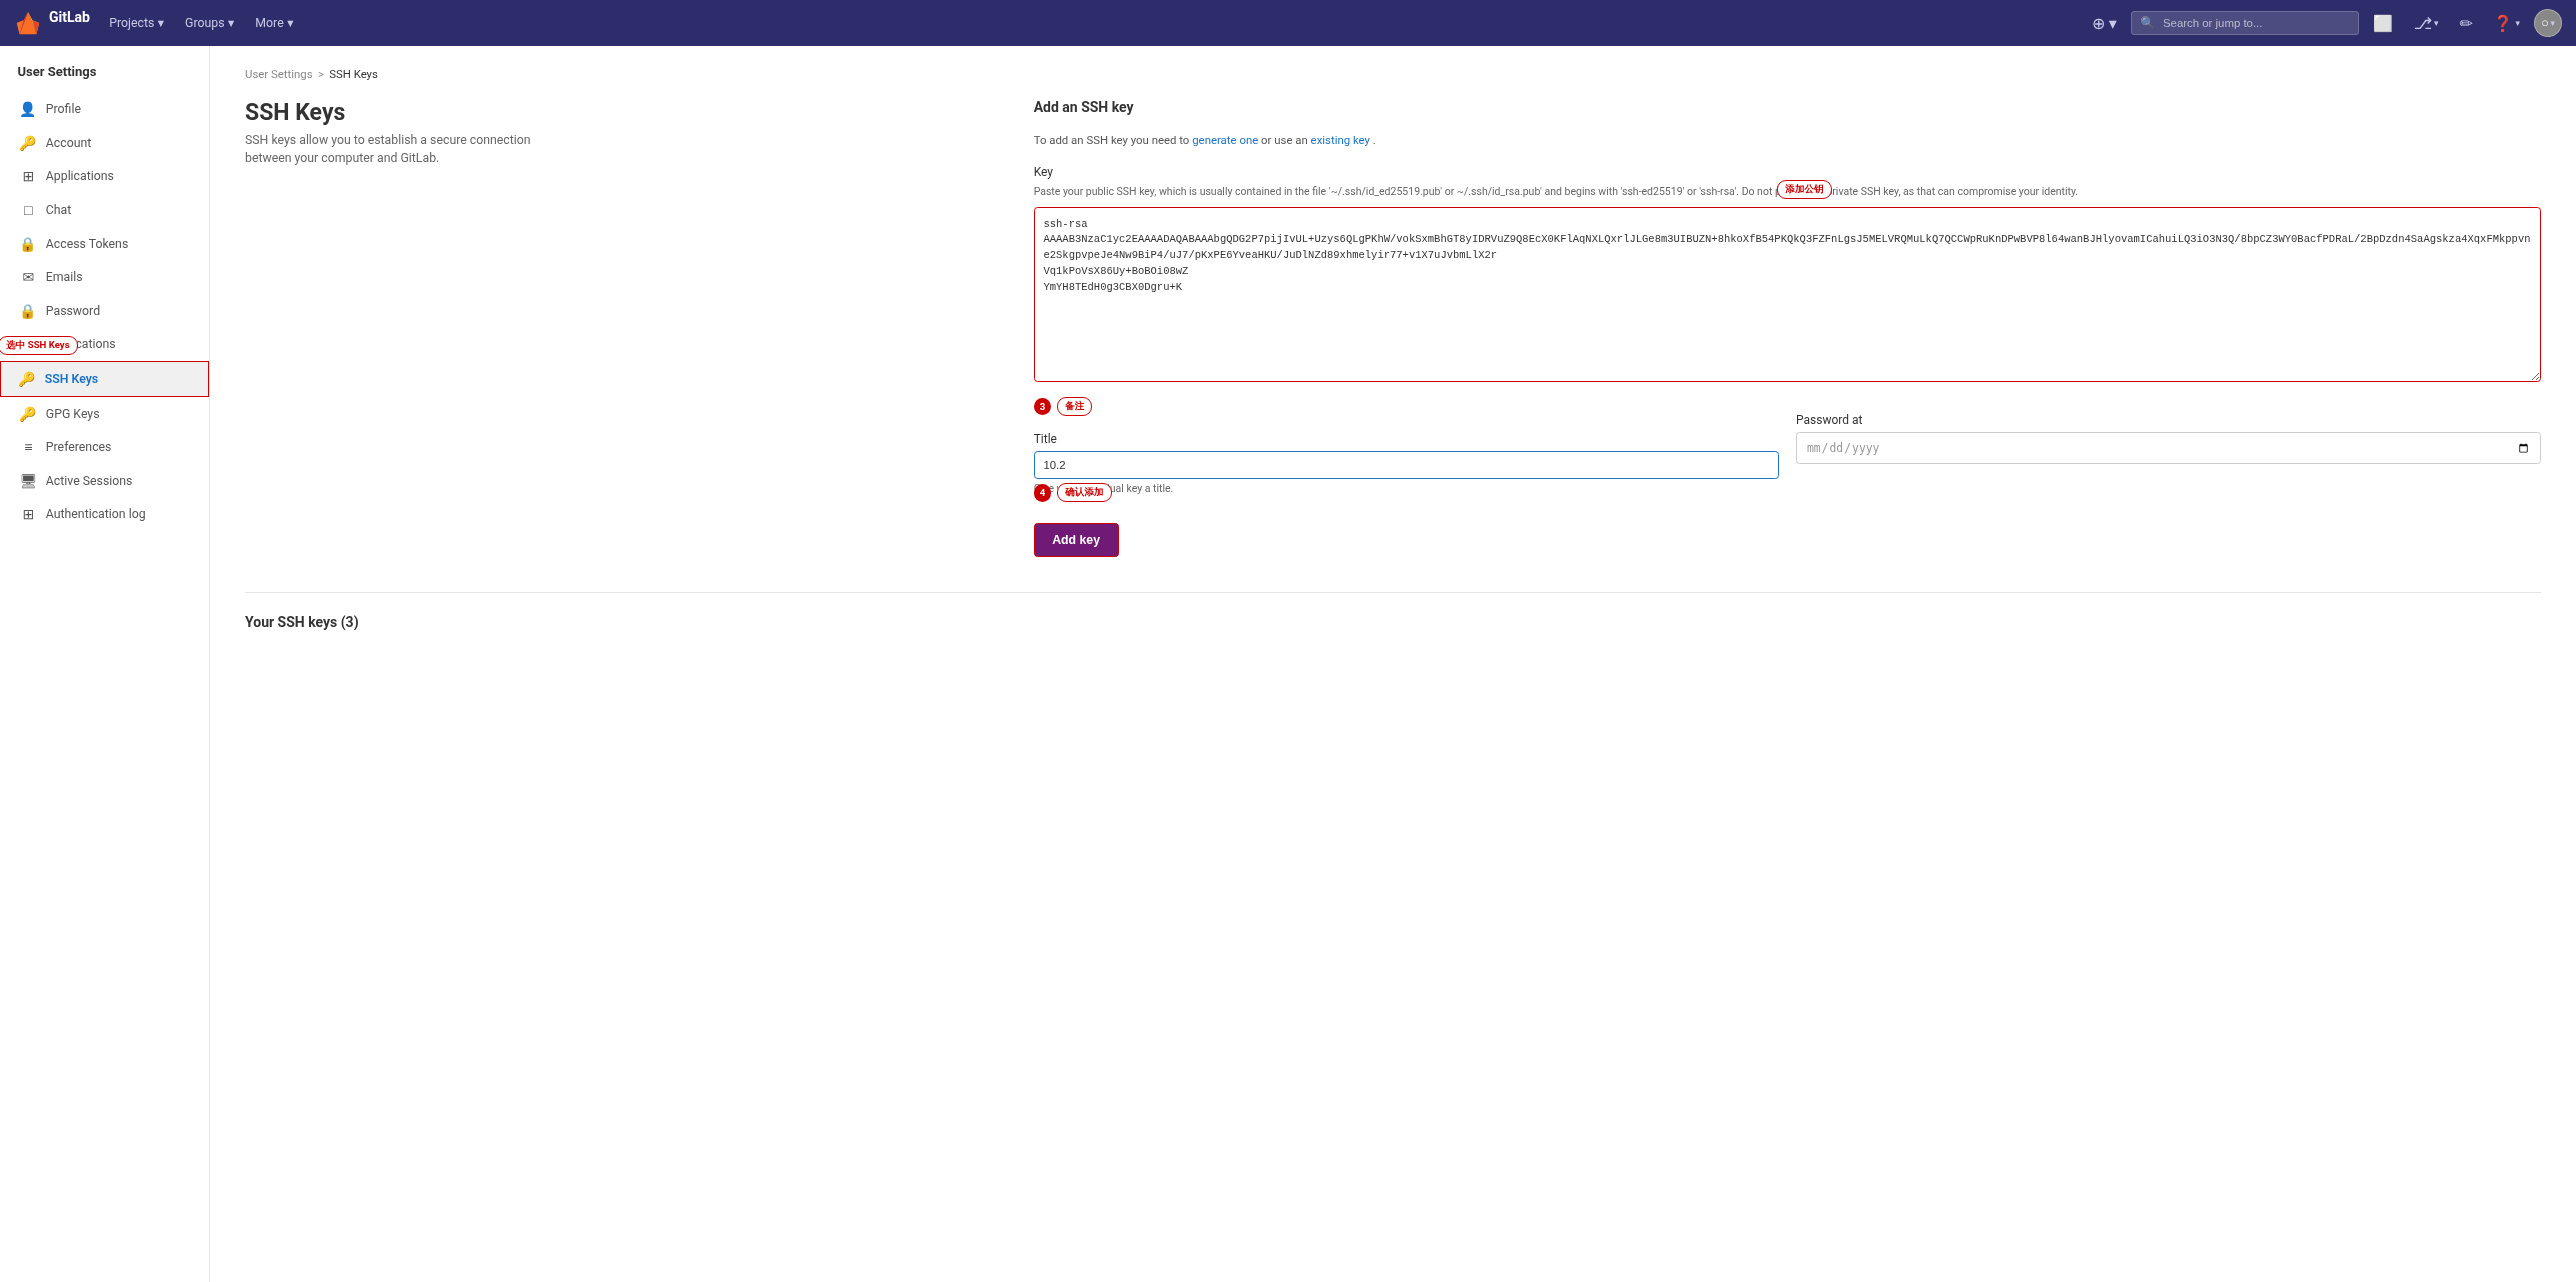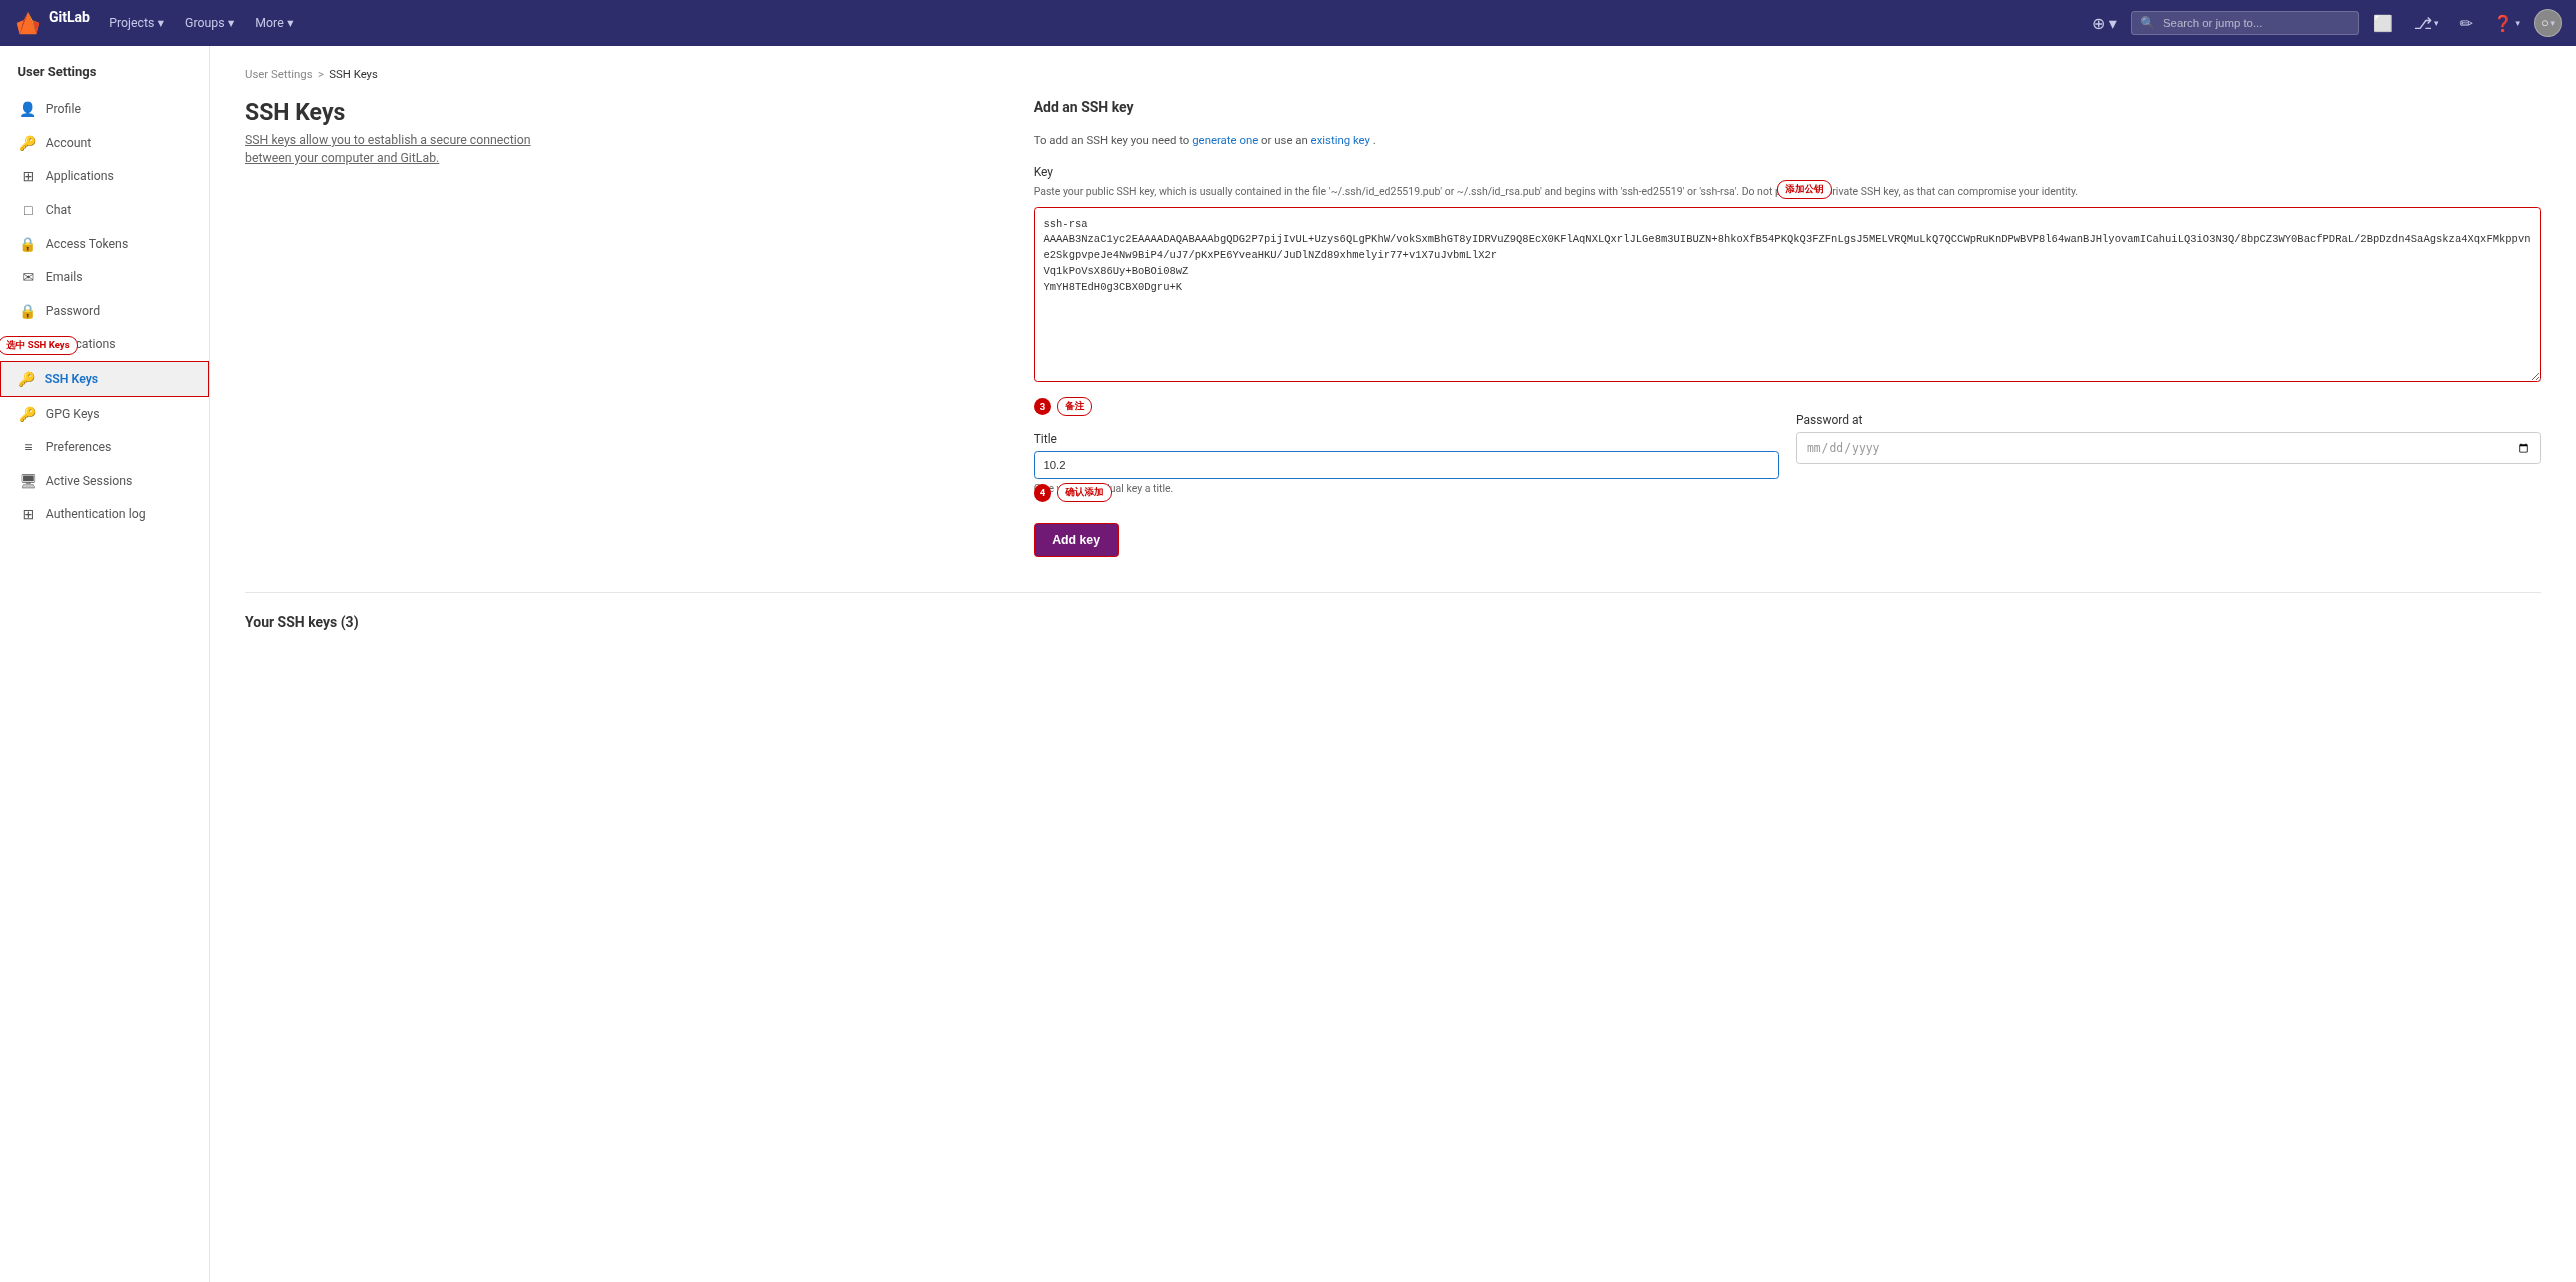--- a/index.html
+++ b/index.html
@@ -89,21 +89,21 @@
     .breadcrumb {
       font-size: 11.4px; color: #888; margin-bottom: 17.5px; display: flex; align-items: center; gap: 5.3px;
     }
     .breadcrumb .current { color: #333; }
 
     
     .page-title {
       font-size: 23px; font-weight: 700; color: #333; margin-bottom: 5.3px;
     }
     .page-desc {
-      font-size: 12.3px; color: #666; line-height: 1.5; max-width: 315px; margin-bottom: 0; text-decoration: underline;
+      font-size: 12.3px; color: #666; line-height: 1.5; max-width: 315px; margin-bottom: 0;
     }
 
     
     .content-grid {
       display: grid;
       grid-template-columns: 1fr 2fr;
       gap: 35px;
       margin-top: 0;
     }
     .left-col { padding-top: 0; }

